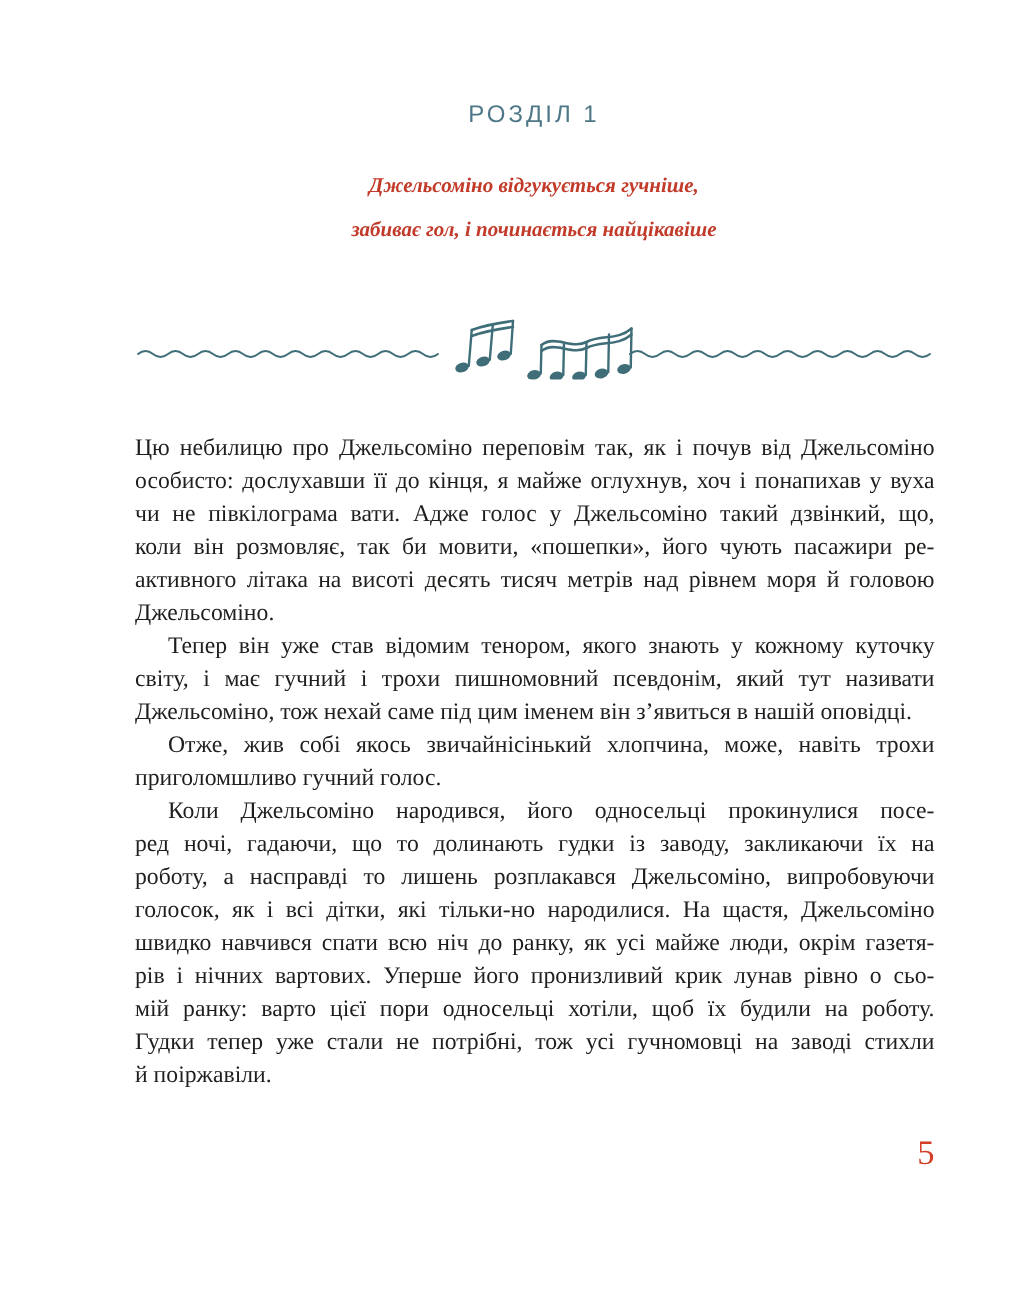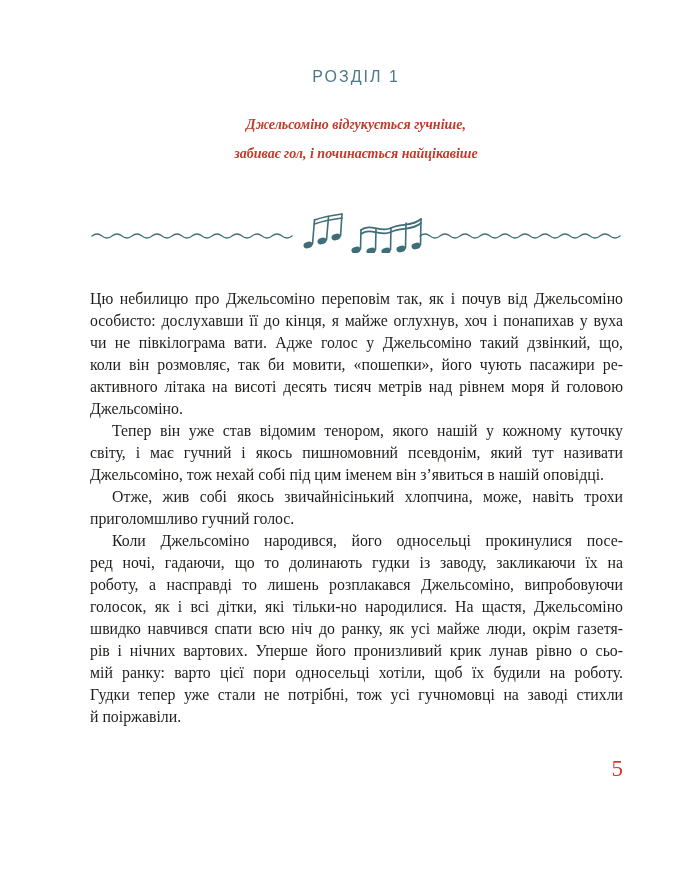--- a/index.html
+++ b/index.html
@@ -103,23 +103,23 @@
     </svg>
   </div>
 
   <div class="body-text" id="body-text">
       <div class="line fill">Цю небилицю про Джельсоміно переповім так, як і почув від Джельсоміно</div>
       <div class="line fill">особисто: дослухавши її до кінця, я майже оглухнув, хоч і понапихав у вуха</div>
       <div class="line fill">чи не півкілограма вати. Адже голос у Джельсоміно такий дзвінкий, що,</div>
       <div class="line fill">коли він розмовляє, так би мовити, «пошепки», його чують пасажири ре-</div>
       <div class="line fill">активного літака на висоті десять тисяч метрів над рівнем моря й головою</div>
       <div class="line">Джельсоміно.</div>
-      <div class="line fill indent">Тепер він уже став відомим тенором, якого нашій у кожному куточку</div>
-      <div class="line fill">світу, і має гучний і якось пишномовний псевдонім, який тут називати</div>
-      <div class="line">Джельсоміно, тож нехай собі під цим іменем він з’явиться в нашій оповідці.</div>
+      <div class="line fill indent">Тепер він уже став відомим тенором, якого знають у кожному куточку</div>
+      <div class="line fill">світу, і має гучний і трохи пишномовний псевдонім, який тут називати</div>
+      <div class="line">Джельсоміно, тож нехай саме під цим іменем він з’явиться в нашій оповідці.</div>
       <div class="line fill indent">Отже, жив собі якось звичайнісінький хлопчина, може, навіть трохи</div>
       <div class="line">приголомшливо гучний голос.</div>
       <div class="line fill indent">Коли Джельсоміно народився, його односельці прокинулися посе-</div>
       <div class="line fill">ред ночі, гадаючи, що то долинають гудки із заводу, закликаючи їх на</div>
       <div class="line fill">роботу, а насправді то лишень розплакався Джельсоміно, випробовуючи</div>
       <div class="line fill">голосок, як і всі дітки, які тільки-но народилися. На щастя, Джельсоміно</div>
       <div class="line fill">швидко навчився спати всю ніч до ранку, як усі майже люди, окрім газетя-</div>
       <div class="line fill">рів і нічних вартових. Уперше його пронизливий крик лунав рівно о сьо-</div>
       <div class="line fill">мій ранку: варто цієї пори односельці хотіли, щоб їх будили на роботу.</div>
       <div class="line fill">Гудки тепер уже стали не потрібні, тож усі гучномовці на заводі стихли</div>

